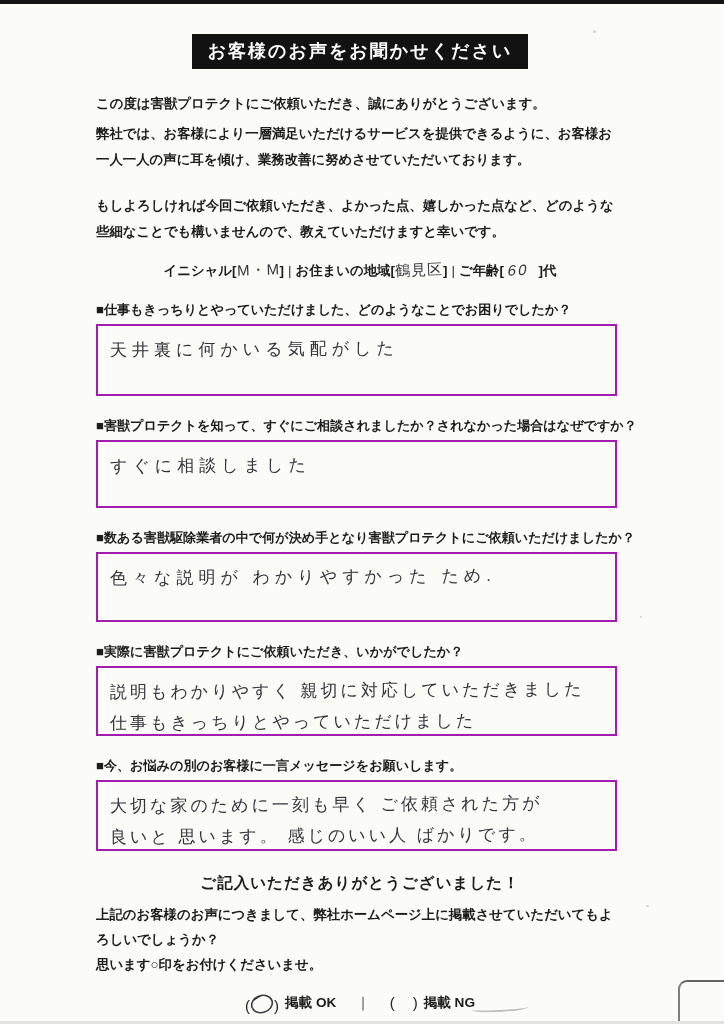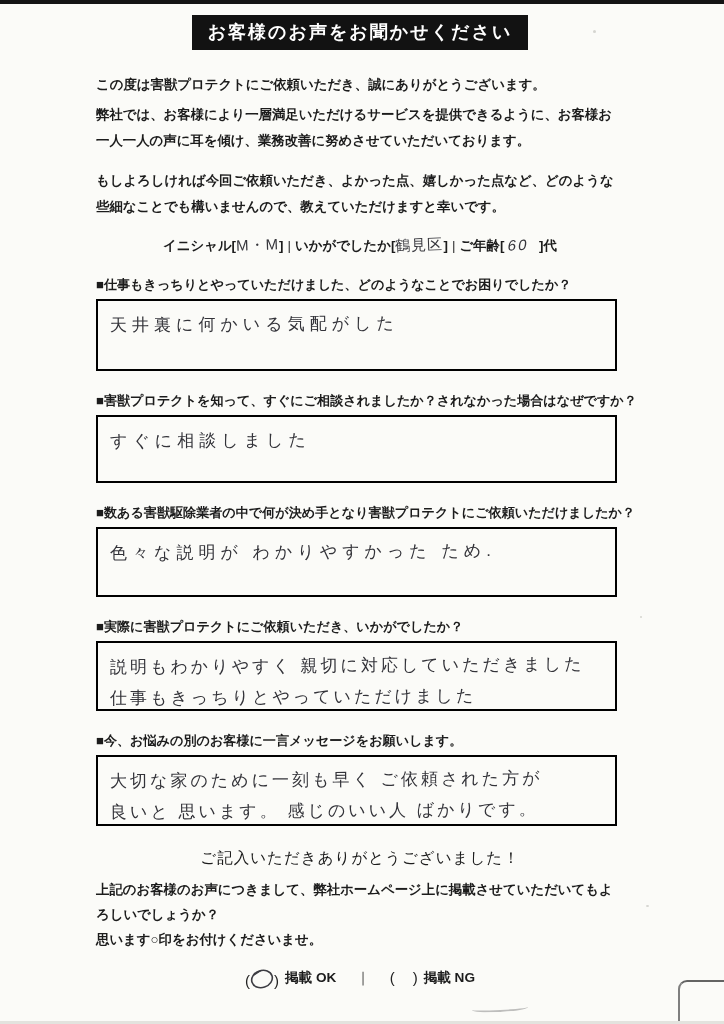--- a/index.html
+++ b/index.html
@@ -6,64 +6,64 @@
   body{
     width:724px;height:1024px;
     background:#fbfbf8;
     position:relative;
     overflow:hidden;
     font-family:"Liberation Sans","DejaVu Sans",sans-serif;
     color:#1c1c1c;
     -webkit-font-smoothing:antialiased;
   }
   .top-strip{position:absolute;top:0;left:0;width:724px;height:4px;background:#141414;}
-  .sheet{padding:15px 100px 0 96px;position:relative;}
+  .sheet{padding:34px 100px 0 96px;position:relative;}
   .title-bar{
     display:block;width:fit-content;margin:0 auto;
     background:#121212;color:#ffffff;
     font-size:18px;font-weight:700;letter-spacing:2px;
     padding:5px 16px 6px 16px;
   }
   .para{font-size:13.4px;line-height:26px;font-weight:600;margin:0;}
   .p1{margin-top:22px;}
   .p2{margin-top:4px;}
-  .p3{margin-top:14px;}
+  .p3{margin-top:20px;}
   .profile-row{
     margin-top:16px;
     display:flex;justify-content:center;align-items:baseline;
     font-size:13.4px;font-weight:600;white-space:nowrap;
   }
   .bracket{font-weight:600;}
   .hand{
     font-family:"Liberation Sans","DejaVu Sans",sans-serif;
     font-weight:400;color:#36363c;
   }
   .hand-val{font-size:15px;letter-spacing:1px;transform:rotate(-2deg);display:inline-block;}
   .hand-age{font-size:15px;letter-spacing:2px;transform:skewX(-12deg) rotate(-3deg);display:inline-block;padding:0 10px 0 4px;}
   .sep{color:#2a2a2a;font-weight:400;padding:0 4px;}
   .q{margin-top:21px;}
   .q-label{font-size:13.1px;line-height:17px;font-weight:700;margin-bottom:6px;white-space:nowrap;}
   .answer-box{
-    border:2px solid #000000;
+    border:2px solid #a21caf;
     background:transparent;
     padding:7px 10px 0 12px;
     box-sizing:border-box;
     width:521px;
   }
   .h72{height:72px;} .h68{height:68px;} .h70{height:70px;} .h79{height:71px;}
   .hand-line{
     font-size:17px;line-height:31px;color:#333339;
     letter-spacing:5px;font-weight:400;
     transform:rotate(-0.4deg);
     white-space:nowrap;
   }
   .hand-tight{letter-spacing:3px;}
   .thanks{
     margin-top:22px;text-align:center;
-    font-size:15.5px;font-weight:400;letter-spacing:1px;
+    font-size:15.5px;font-weight:700;letter-spacing:1px;
   }
   .note{font-size:13.4px;line-height:25px;font-weight:600;margin-top:8px;}
   .note b{font-weight:700;}
   .consent-row{
     margin-top:14px;
     display:flex;justify-content:center;align-items:center;
     font-size:13.6px;font-weight:600;gap:6px;
   }
   .paren{font-weight:400;font-size:15px;color:#222;}
   .circle-mark{display:inline-block;margin:0 -3px -6px -3px;}
@@ -98,21 +98,21 @@
   <p class="para p1">この度は害獣プロテクトにご依頼いただき、誠にありがとうございます。</p>
   <p class="para p2">弊社では、お客様により一層満足いただけるサービスを提供できるように、お客様お一人一人の声に耳を傾け、業務改善に努めさせていただいております。</p>
   <p class="para p3">もしよろしければ今回ご依頼いただき、よかった点、嬉しかった点など、どのような些細なことでも構いませんので、教えていただけますと幸いです。</p>
 
   <div class="profile-row">
     <span>イニシャル</span>
     <span class="bracket">[</span>
     <span class="hand hand-val">M・M</span>
     <span class="bracket">]</span>
     <span class="sep">|</span>
-    <span>いかがでしたか</span>
+    <span>お住まいの地域</span>
     <span class="bracket">[</span>
     <span class="hand hand-val">鶴見区</span>
     <span class="bracket">]</span>
     <span class="sep">|</span>
     <span>ご年齢</span>
     <span class="bracket">[</span>
     <span class="hand hand-age">60</span>
     <span class="bracket">]</span>
     <span>代</span>
   </div>

